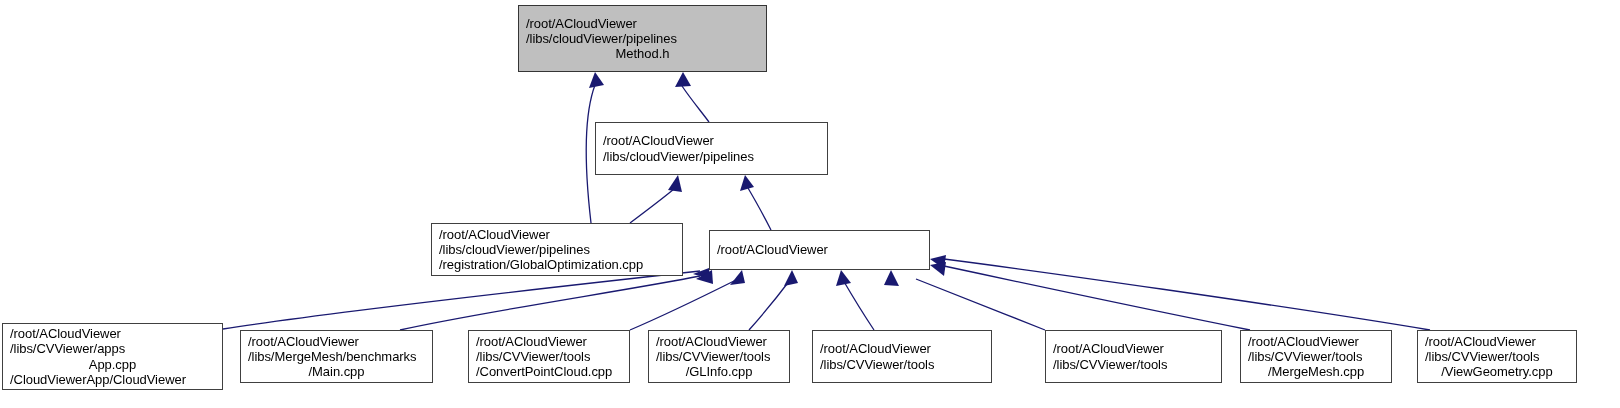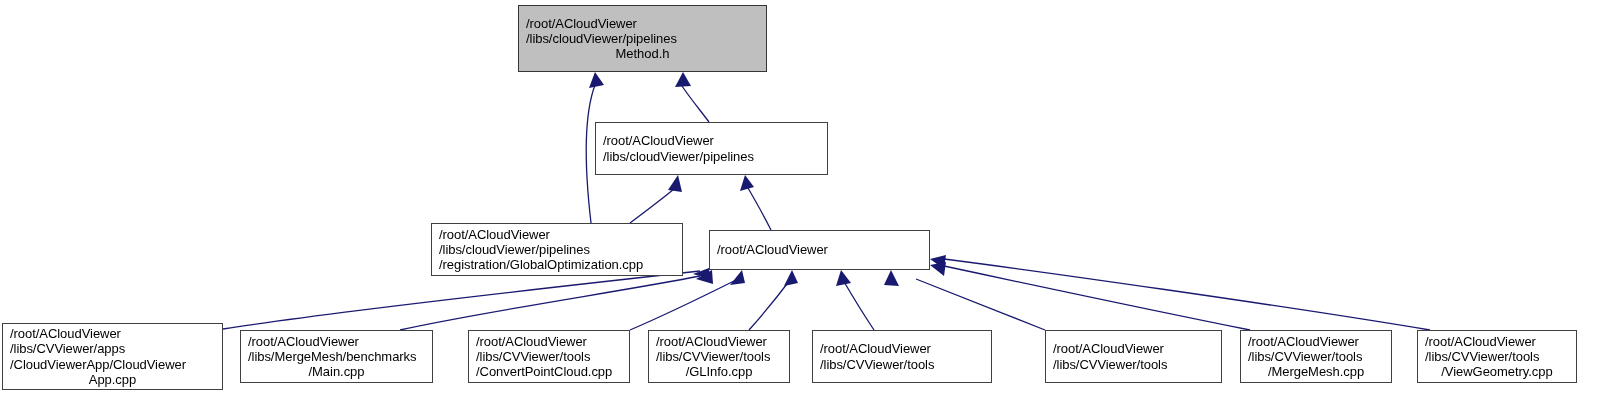--- a/index.html
+++ b/index.html
@@ -113,22 +113,22 @@
     <span class="ln l">/registration/GlobalOptimization.cpp</span>
   </div>
 
   <div class="node" style="left:709px; top:230px; width:221px; height:40px;">
     <span class="ln l">/root/ACloudViewer</span>
   </div>
 
   <div class="node" style="left:2px; top:323px; width:221px; height:67px;">
     <span class="ln l">/root/ACloudViewer</span>
     <span class="ln l">/libs/CVViewer/apps</span>
+    <span class="ln">App.cpp</span>
     <span class="ln l">/CloudViewerApp/CloudViewer</span>
-    <span class="ln">App.cpp</span>
   </div>
 
   <div class="node" style="left:240px; top:330px; width:193px; height:53px;">
     <span class="ln l">/root/ACloudViewer</span>
     <span class="ln l">/libs/MergeMesh/benchmarks</span>
     <span class="ln">/Main.cpp</span>
   </div>
 
   <div class="node" style="left:468px; top:330px; width:162px; height:53px;">
     <span class="ln l">/root/ACloudViewer</span>

